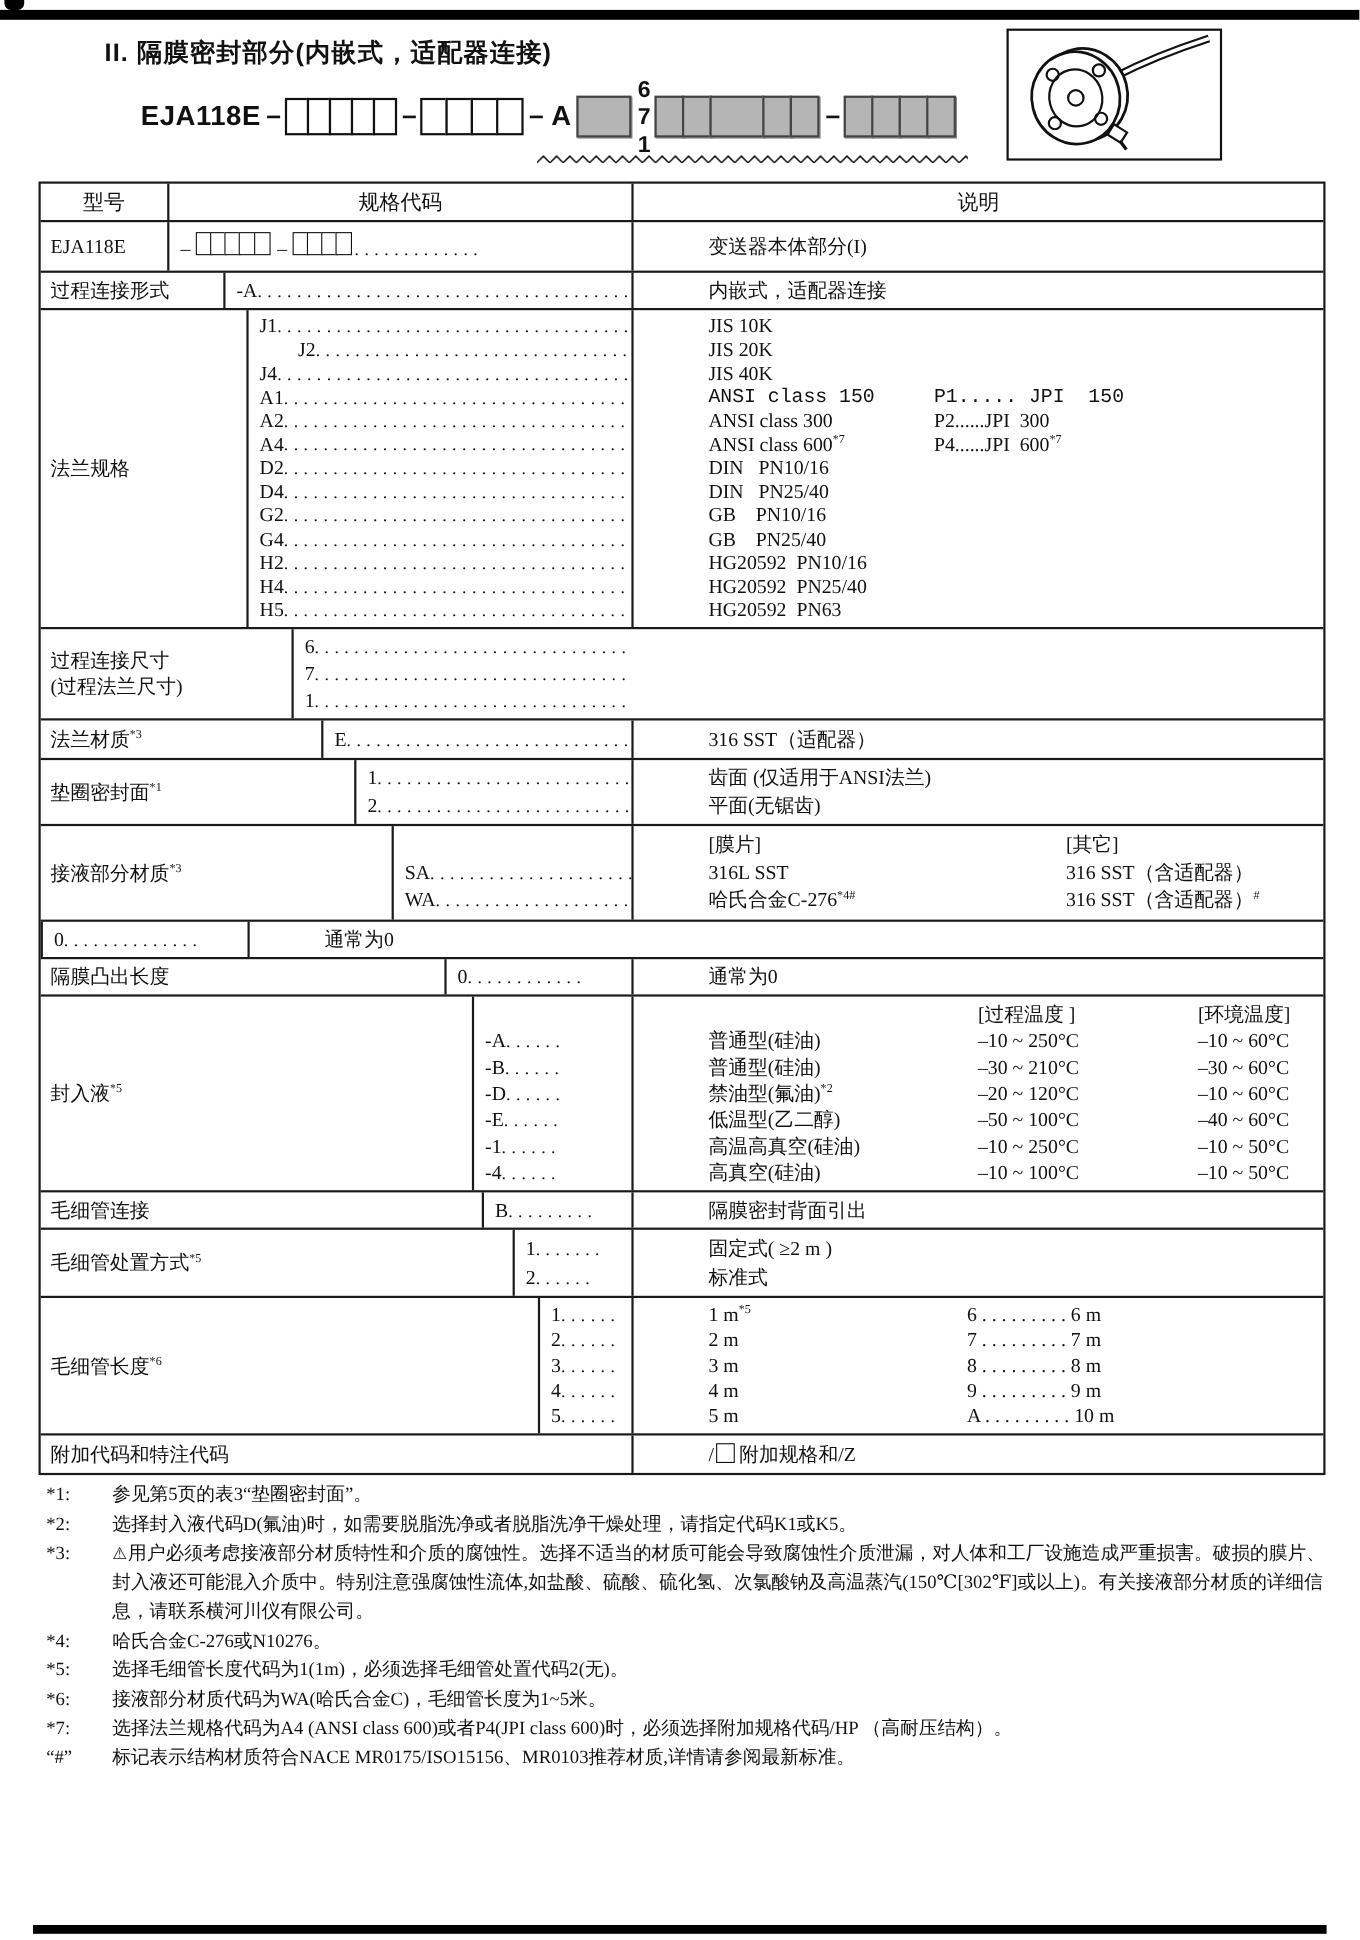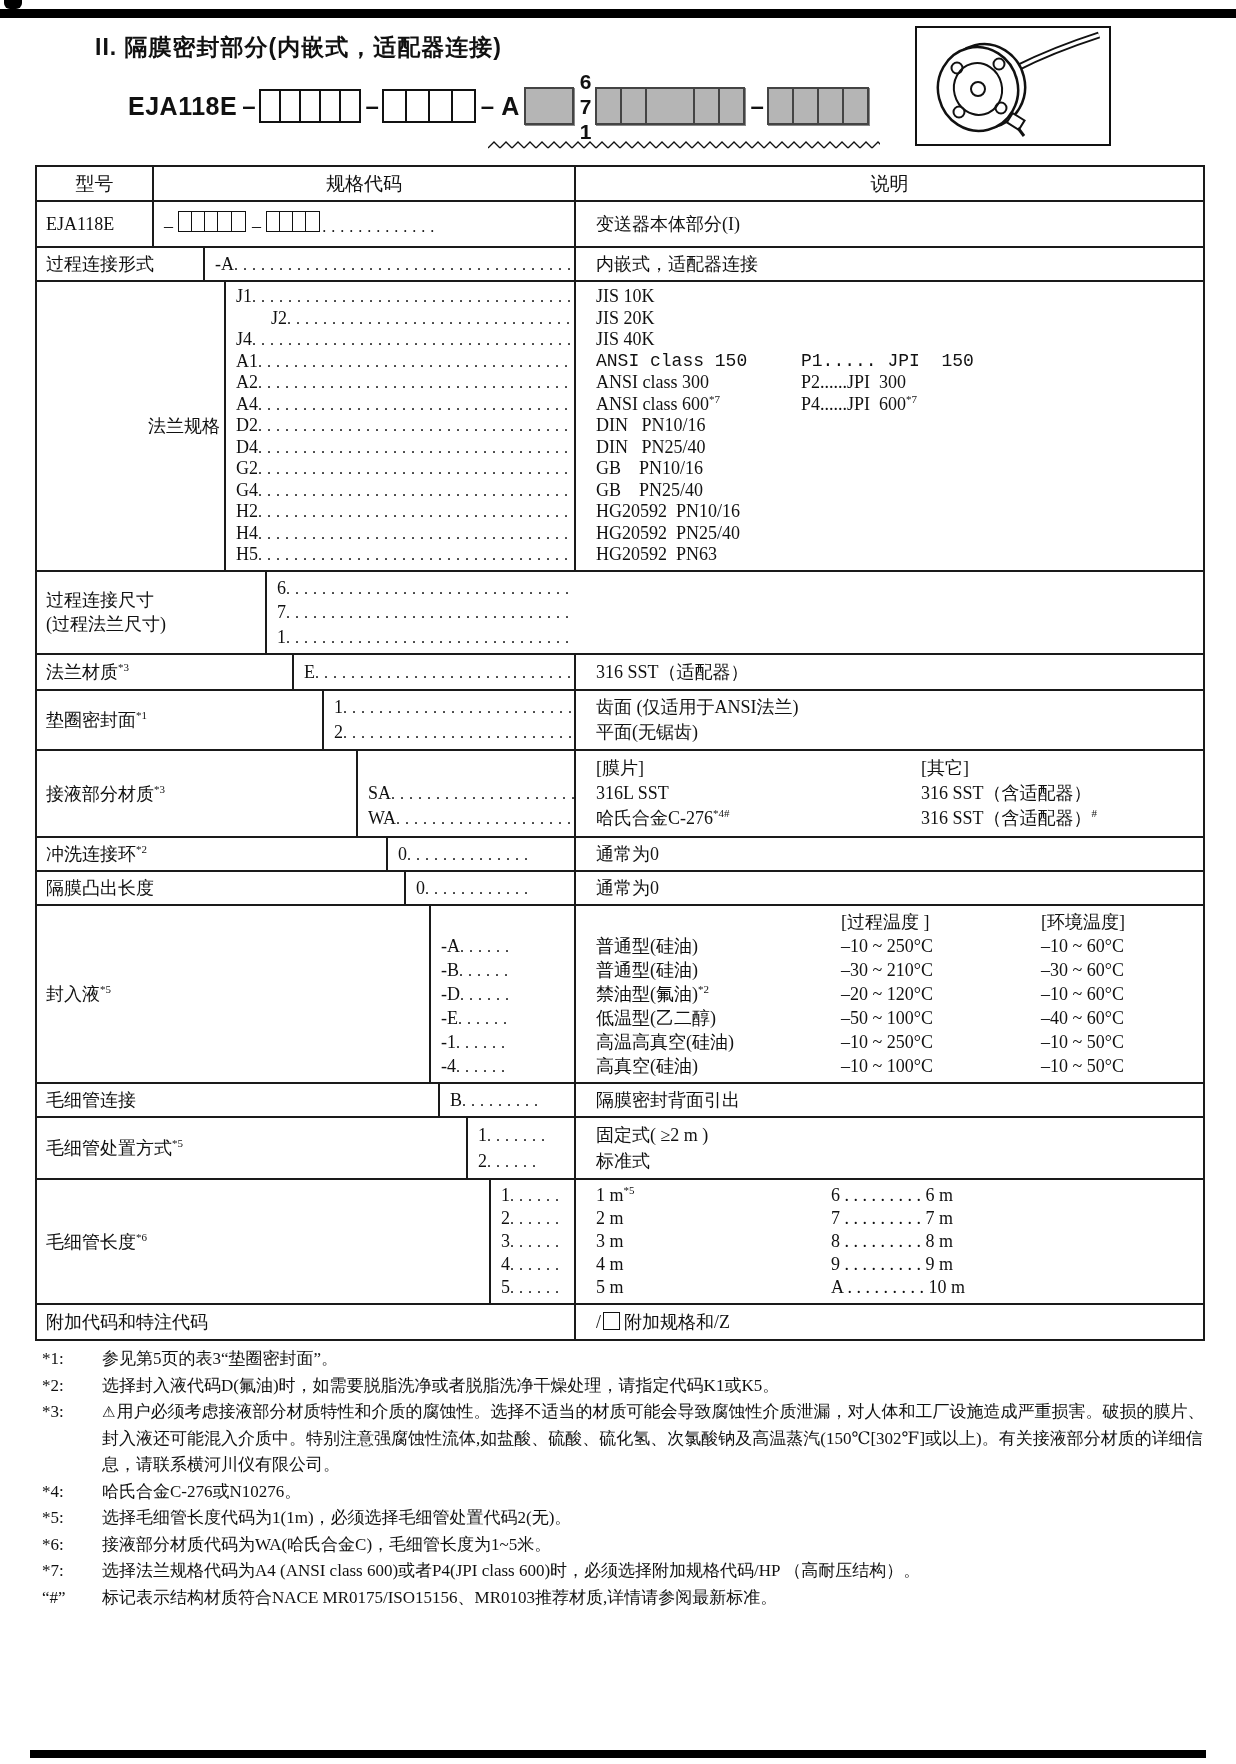--- a/index.html
+++ b/index.html
@@ -33,21 +33,21 @@
   .illus{left:915px;top:26px;width:192px;height:116px;border:2px solid #111;background:#fff;}
   
   .spec-table{left:35px;top:165px;width:1170px;border:2.5px solid var(--line);box-sizing:border-box;font-size:18px;}
   .thead{display:flex;height:33px;align-items:center;}
   .th{display:flex;align-items:center;justify-content:center;height:100%;box-sizing:border-box;font-size:19px;}
   .trow{display:flex;border-top:2px solid var(--line);box-sizing:border-box;}
   .tlabel{display:flex;flex-direction:column;justify-content:center;padding:3px 4px 3px 9px;box-sizing:border-box;flex-shrink:0;line-height:24px;}
   .tcode{border-left:2px solid var(--line);box-sizing:border-box;display:flex;flex-direction:column;justify-content:center;padding:4px 0;flex-shrink:0;}
   .tdesc{border-left:2px solid var(--line);flex:1;display:flex;flex-direction:column;justify-content:center;padding:4px 0;min-width:0;}
   .cline{display:flex;align-items:baseline;padding-left:10px;overflow:hidden;}
-  .dline{display:flex;align-items:flex-start;padding-left:20px;}
+  .dline{display:flex;align-items:flex-start;padding-left:20px;margin-left:48px;}
   .dcol{white-space:pre;flex-shrink:0;}
   .codetext{white-space:pre;}
   .dots{letter-spacing:5px;white-space:nowrap;overflow:hidden;font-size:16px;flex-shrink:1;}
   .dots.fill{flex:1 1 auto;}
   sup{font-size:11px;line-height:0;}
   .inline-box{display:inline-block;width:15px;height:16px;border:1.8px solid #111;vertical-align:-2px;margin:0 4px 0 2px;background:#fff;}
   .tbox{width:13px;height:19px;background:#fff;border:1.8px solid #111;margin-left:-1.8px;display:inline-block;vertical-align:middle;}
   .tboxgrp{display:inline-flex;margin:0 2px;vertical-align:middle;}
   
   .footnotes{left:42px;top:1346px;width:1168px;font-size:17px;line-height:26.5px;}
@@ -180,21 +180,21 @@
             <span class="dots fill">................................................................................</span>
           </div>
         </div>
         <div class="tdesc">
           <div class="dline" style="height: 24px; line-height: 24px;">
             <span class="dcol"><span style="white-space: pre;">内嵌式，适配器连接</span></span>
           </div>
         </div>
       </div>
       <div class="trow">
-        <div class="tlabel" style="width: 187px; align-items: flex-end;">
+        <div class="tlabel" style="width: 187px;">
           <div><span style="white-space: pre;">法兰规格</span></div>
         </div>
         <div class="tcode" style="width: 350px;">
           <div class="cline" style="height: 21.5px; line-height: 21.5px;">
             <span class="codetext">J1</span>
             <span class="dots fill">................................................................................</span>
           </div>
           <div class="cline" style="height: 21.5px; line-height: 21.5px; margin-left: 35px;">
             <span class="codetext">J2</span>
             <span class="dots fill">................................................................................</span>
@@ -372,23 +372,20 @@
             <span class="dcol" style="width: 325px;"><span style="white-space: pre;">316L SST</span></span>
             <span class="dcol"><span style="white-space: pre;">316 SST（含适配器）</span></span>
           </div>
           <div class="dline" style="height: 25px; line-height: 25px;">
             <span class="dcol" style="width: 325px;"><span style="white-space: pre;">哈氏合金C-276</span><sup>*4#</sup></span>
             <span class="dcol"><span style="white-space: pre;">316 SST（含适配器）</span><sup>#</sup></span>
           </div>
         </div>
       </div>
       <div class="trow" style="min-height: 34px;">
-        <div class="tlabel" style="width: 349px;">
-          <div><span style="white-space: pre;">冲洗连接环</span><sup>*2</sup></div>
-        </div>
         <div class="tcode" style="width: 188px;">
           <div class="cline" style="height: 24px; line-height: 24px;">
             <span class="codetext">0</span>
             <span class="dots">..............</span>
           </div>
         </div>
         <div class="tdesc">
           <div class="dline" style="height: 24px; line-height: 24px;">
             <span class="dcol"><span style="white-space: pre;">通常为0</span></span>
           </div>

